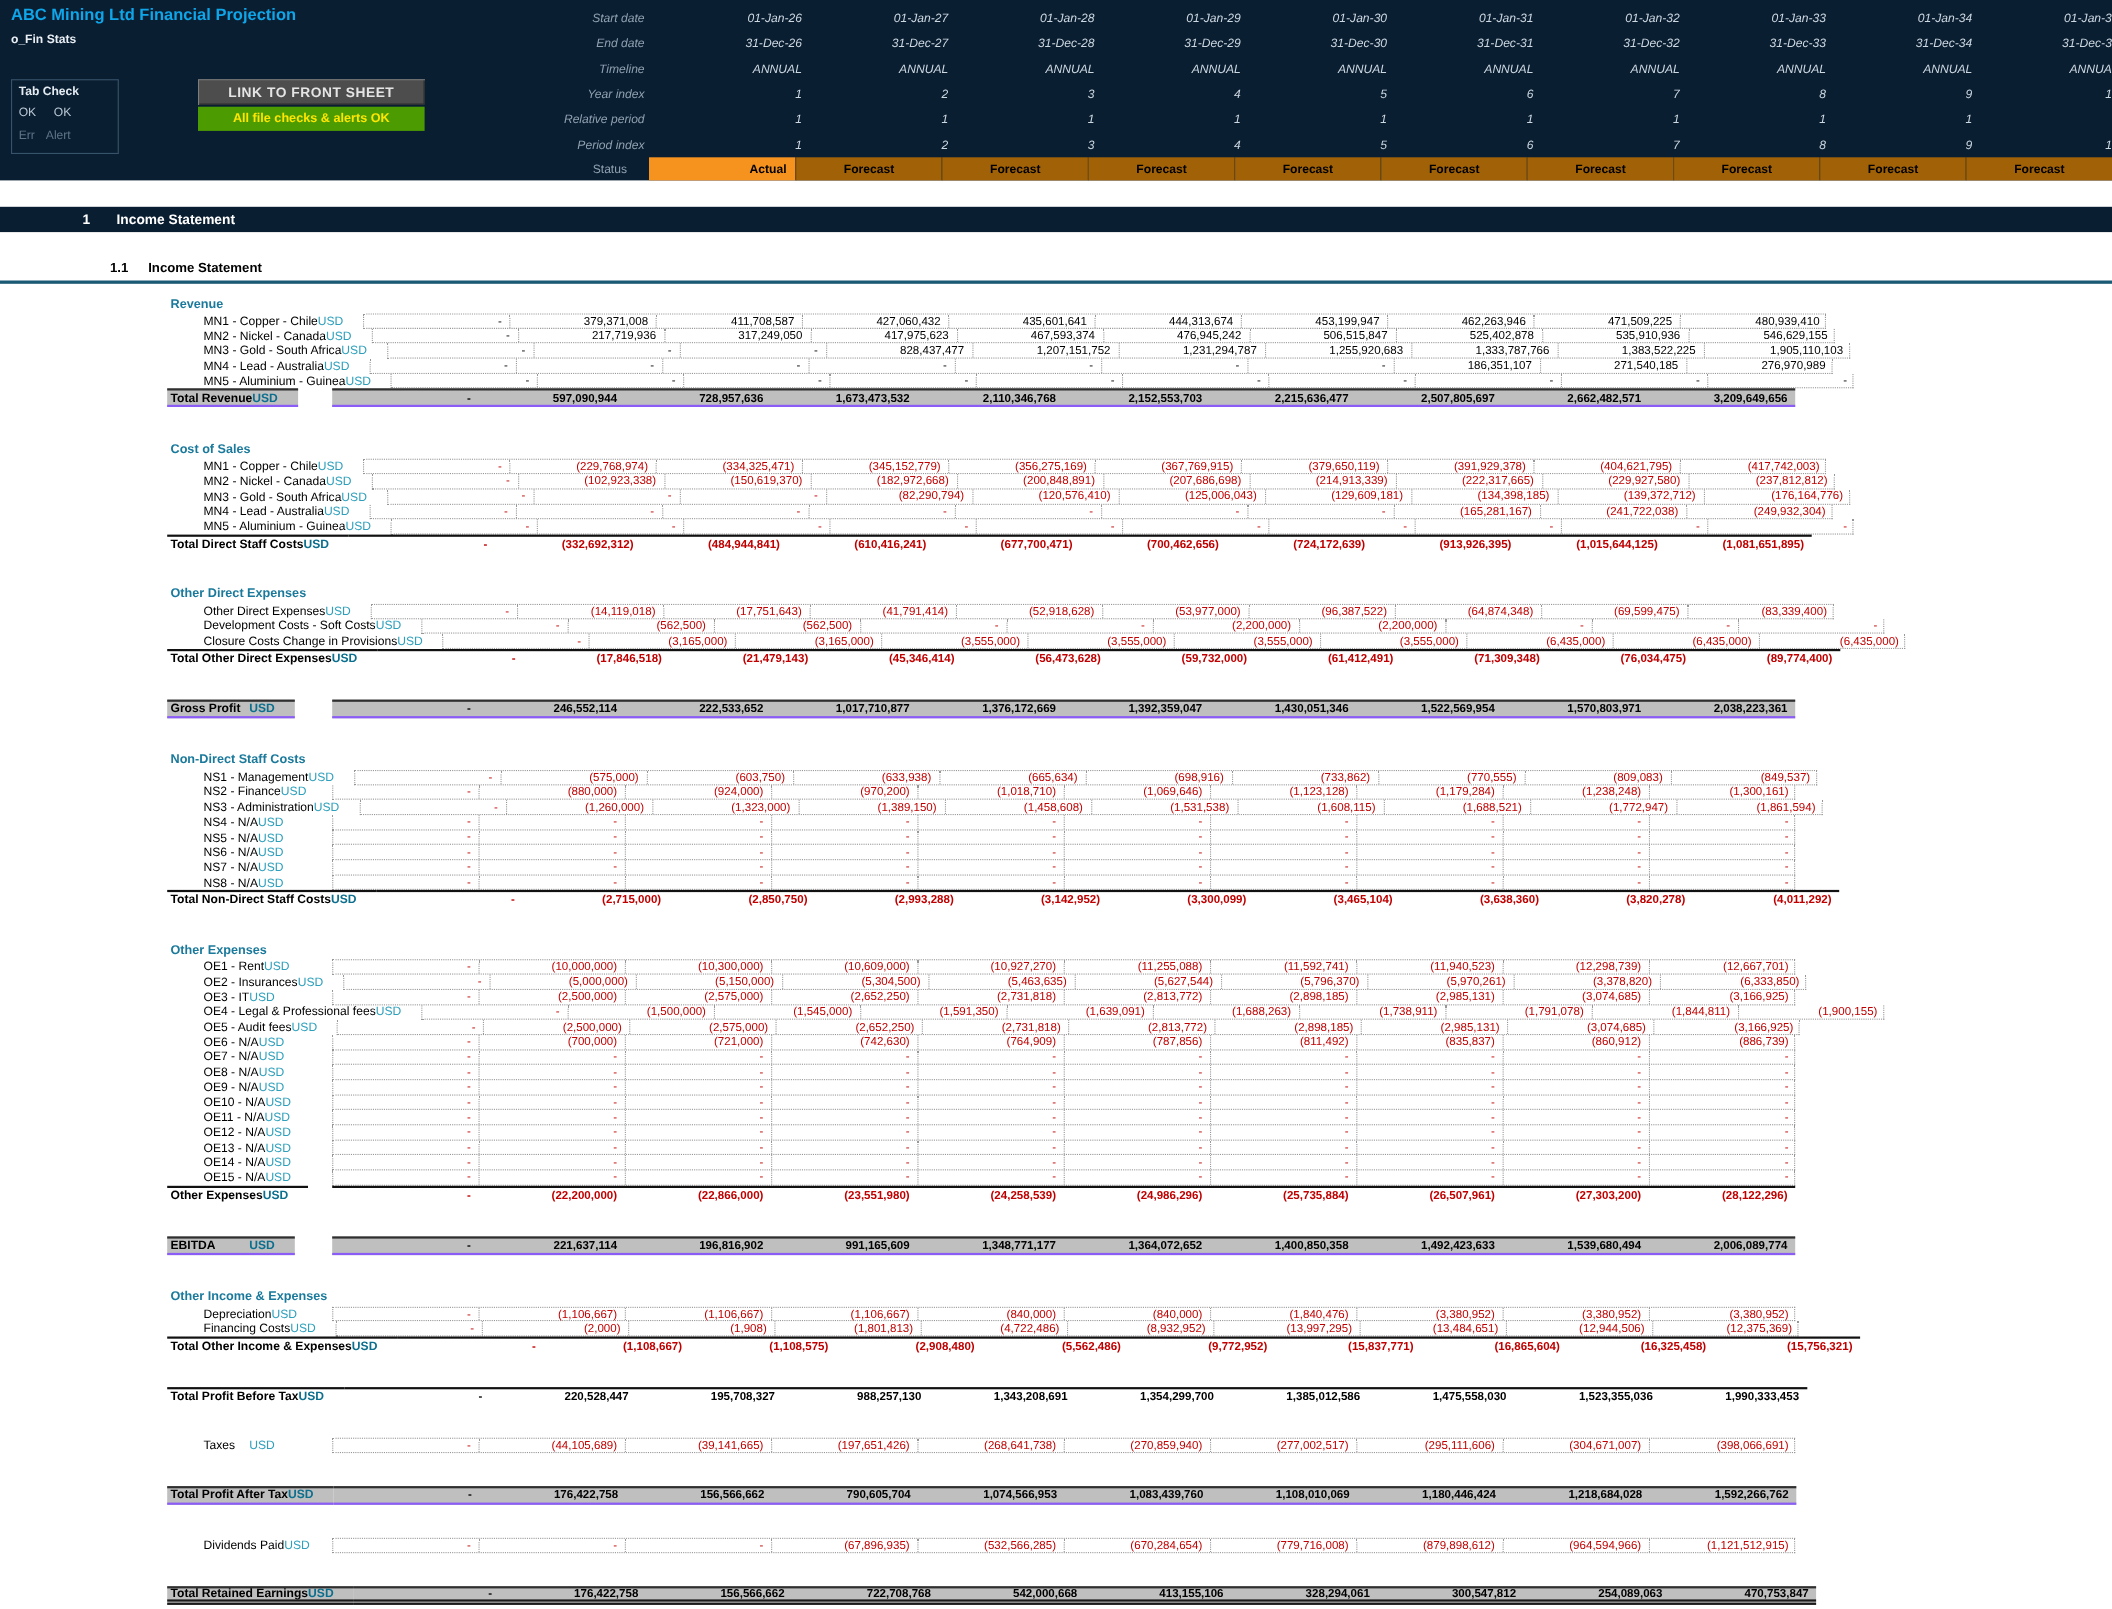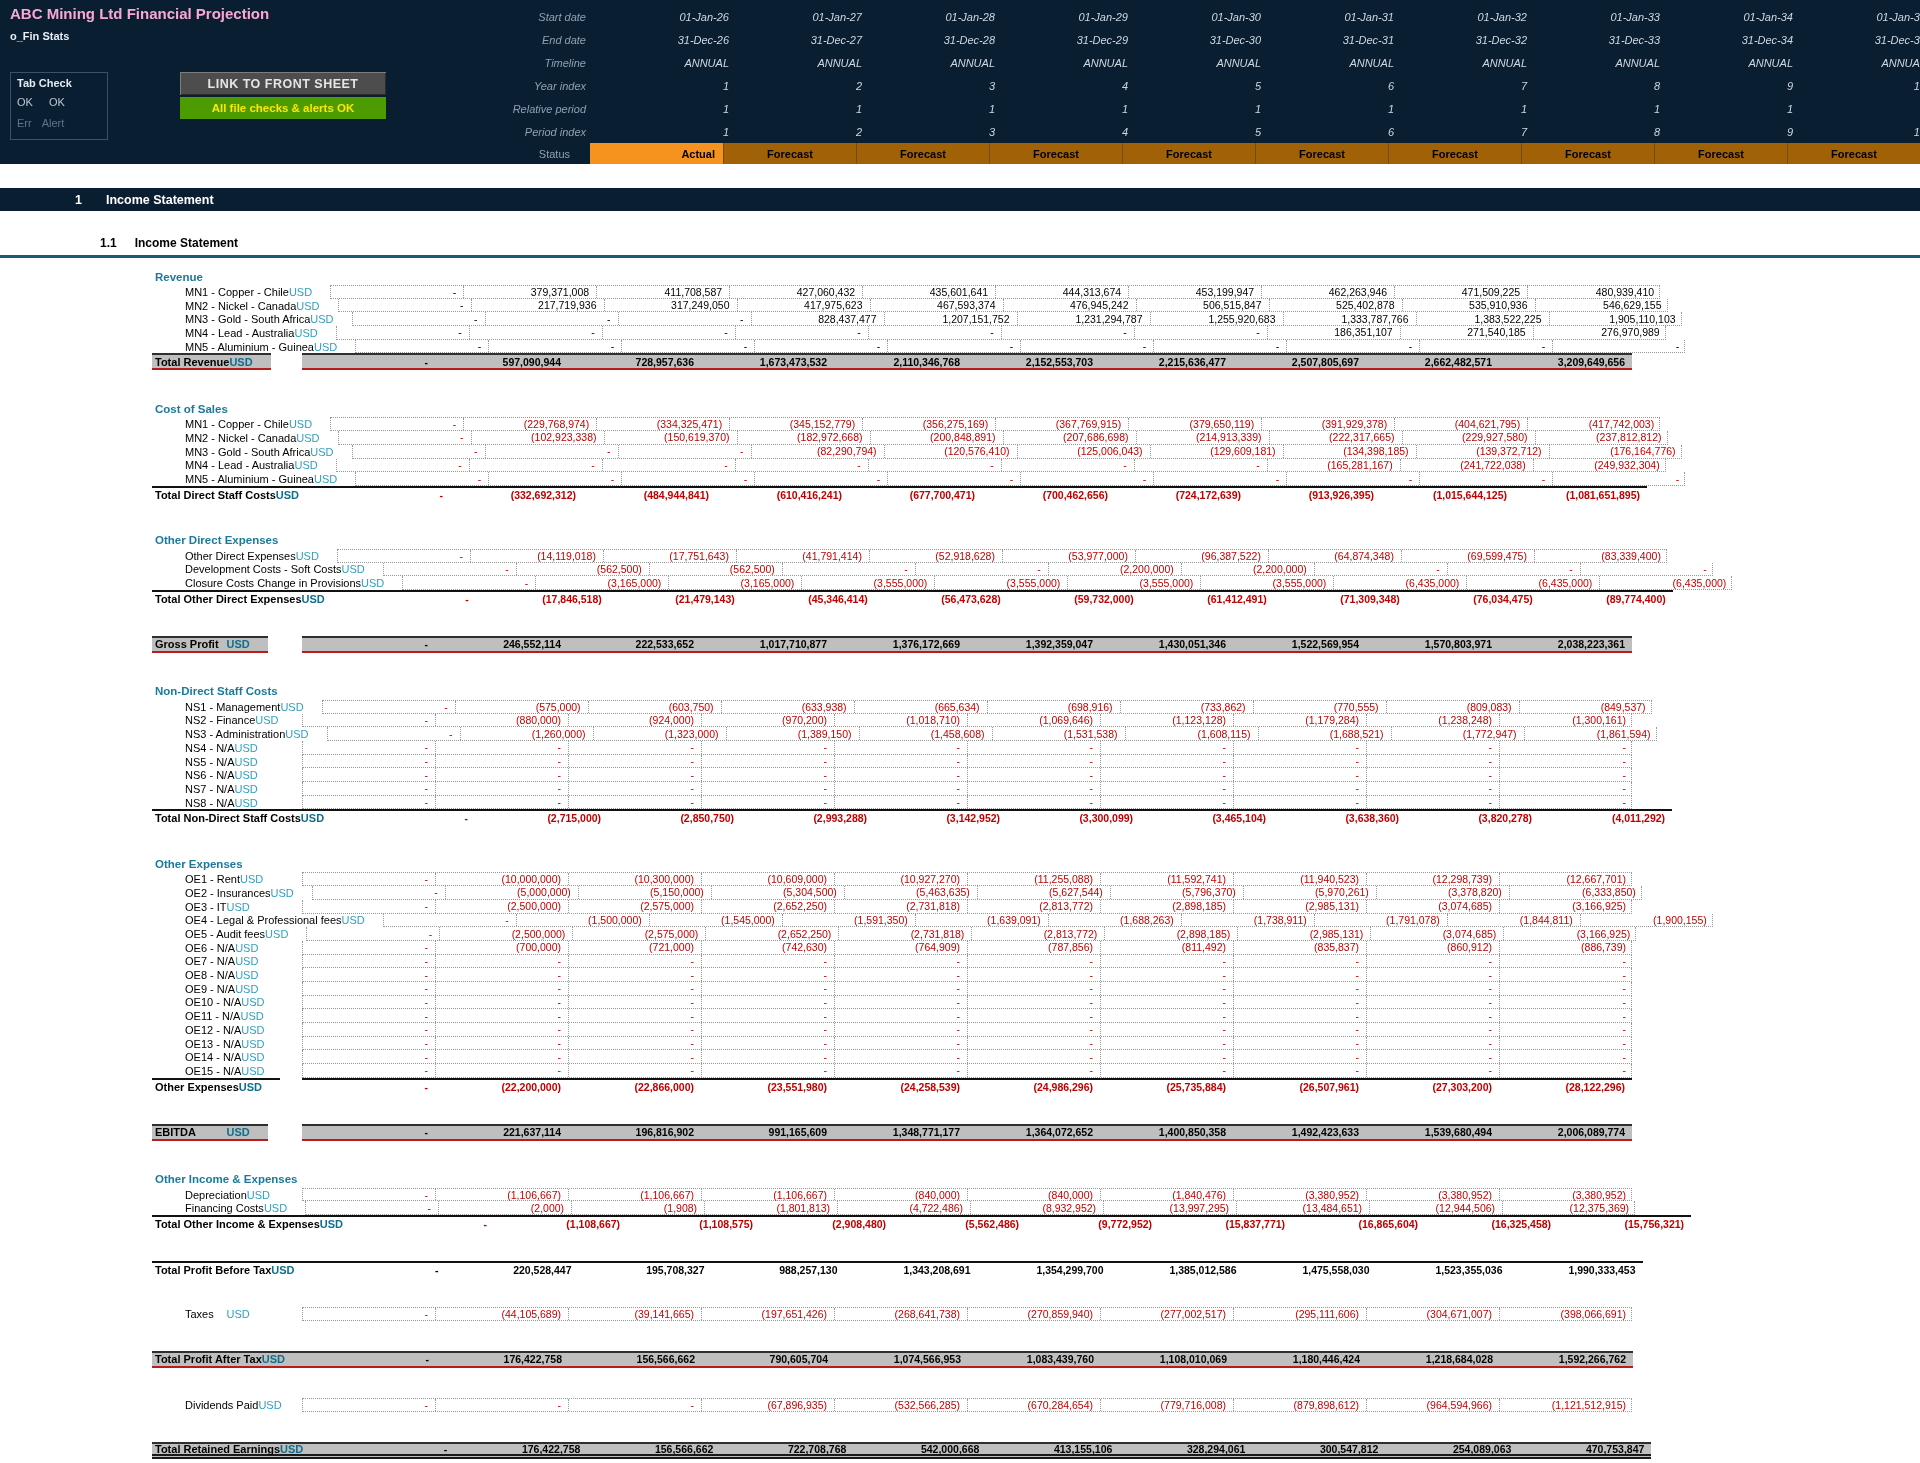--- a/index.html
+++ b/index.html
@@ -1,20 +1,20 @@
 <!DOCTYPE html>
 <html><head>
 <meta charset="utf-8">
 <style>
   html,body{margin:0;padding:0;background:#fff;}
   .sheet{position:relative;width:1920px;height:1463px;background:#fff;overflow:hidden;
          font-family:"Liberation Sans", sans-serif;}
   
   .tophdr{position:absolute;top:0;left:0;width:1920px;height:164px;background:#0a1e32;}
-  .title{position:absolute;top:5px;left:10px;font-size:15px;font-weight:bold;color:#f9a8d4;text-align:center;}
+  .title{position:absolute;top:5px;left:10px;font-size:15px;font-weight:bold;color:#0ea5e9;text-align:center;}
   .subtitle{position:absolute;top:30px;left:10px;font-size:11px;font-weight:bold;color:#e8eef3;}
   .tabcheck{position:absolute;top:72px;left:10px;width:98px;height:68px;border:1px solid #37536a;
             box-sizing:border-box;padding:4px 6px;font-size:11px;}
   .tc-title{color:#e4ebf1;font-weight:bold;}
   .tc-ok{color:#b9c7d3;margin-top:7px;display:flex;gap:16px;}
   .tc-err{color:#5e7487;margin-top:9px;display:flex;gap:10px;}
   .linkbtn{position:absolute;top:72px;left:180px;width:206px;height:23px;background:#4d4d4d;
            box-shadow:inset 1px 1px 0 #7d7d7d, inset -1px -1px 0 #2c2c2c;
            color:#e5e5e5;font-weight:bold;font-size:12.5px;letter-spacing:.5px;
            display:flex;align-items:center;justify-content:center;cursor:pointer;}
@@ -58,21 +58,21 @@
   .r-total .runit,.r-grand .runit{color:#0c6f8e;font-weight:bold;}
   .cell{flex:0 0 133px;box-sizing:border-box;display:flex;align-items:center;justify-content:flex-end;
         padding-right:7px;font-size:10.5px;color:#000;white-space:nowrap;}
   .red{color:#c00000;}
   .r-total .cell,.r-grand .cell{font-weight:bold;}
   .r-item .rcells{border:1px dotted #979797;}
   .srow.r-item + .srow.r-item .rcells{border-top:none;}
   .r-item .cell{border-right:1px dotted #979797;}
   .r-item .cell:last-child{border-right:none;}
   .r-total .rcells,.r-total .rlabel{border-top:2px solid #111;}
-  .r-grand .rcells,.r-grand .rlabel{background:#bfbfbf;border-top:2px solid #2f2f2f;border-bottom:2px solid #b91c1c;}
+  .r-grand .rcells,.r-grand .rlabel{background:#bfbfbf;border-top:2px solid #2f2f2f;border-bottom:2px solid #8b5cf6;}
   .srow.final .rcells,.srow.final .rlabel{border-bottom:5px double #1a1a1a;}
 </style>
 </head>
 <body>
 
 <div class="sheet">
 
   <div class="tophdr">
     <div class="title">ABC Mining Ltd Financial Projection</div>
     <div class="subtitle">o_Fin Stats</div>

